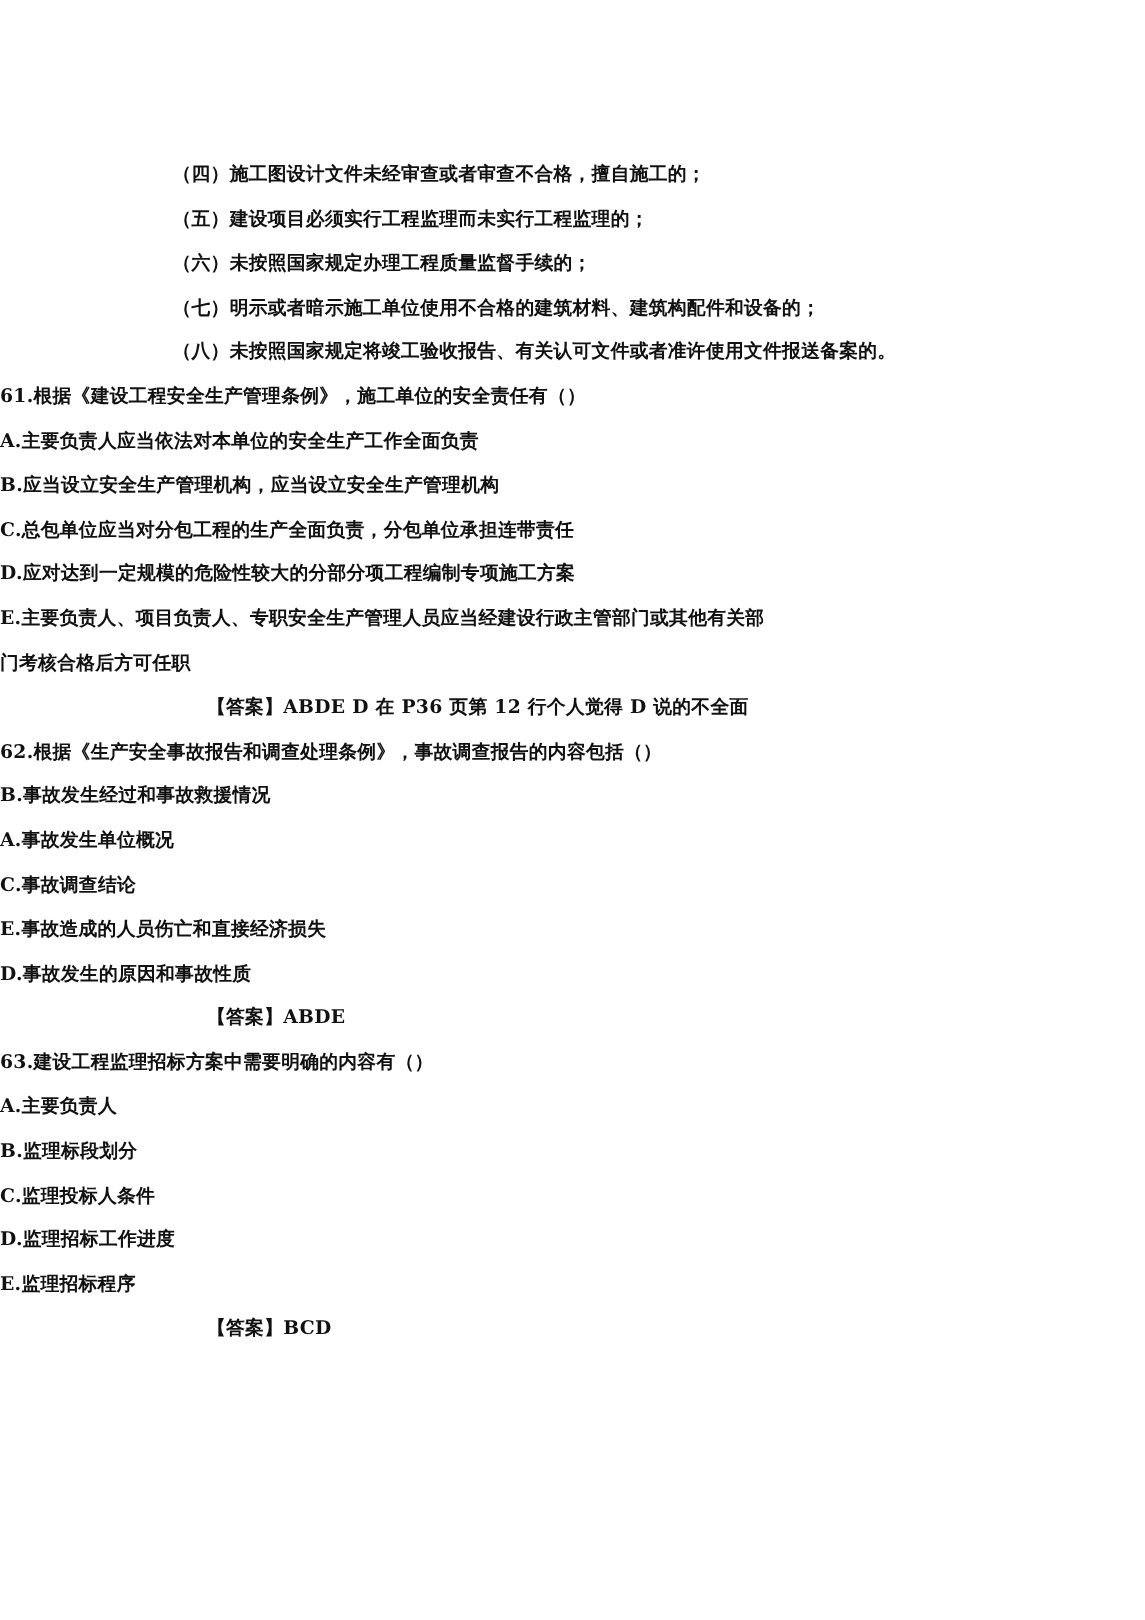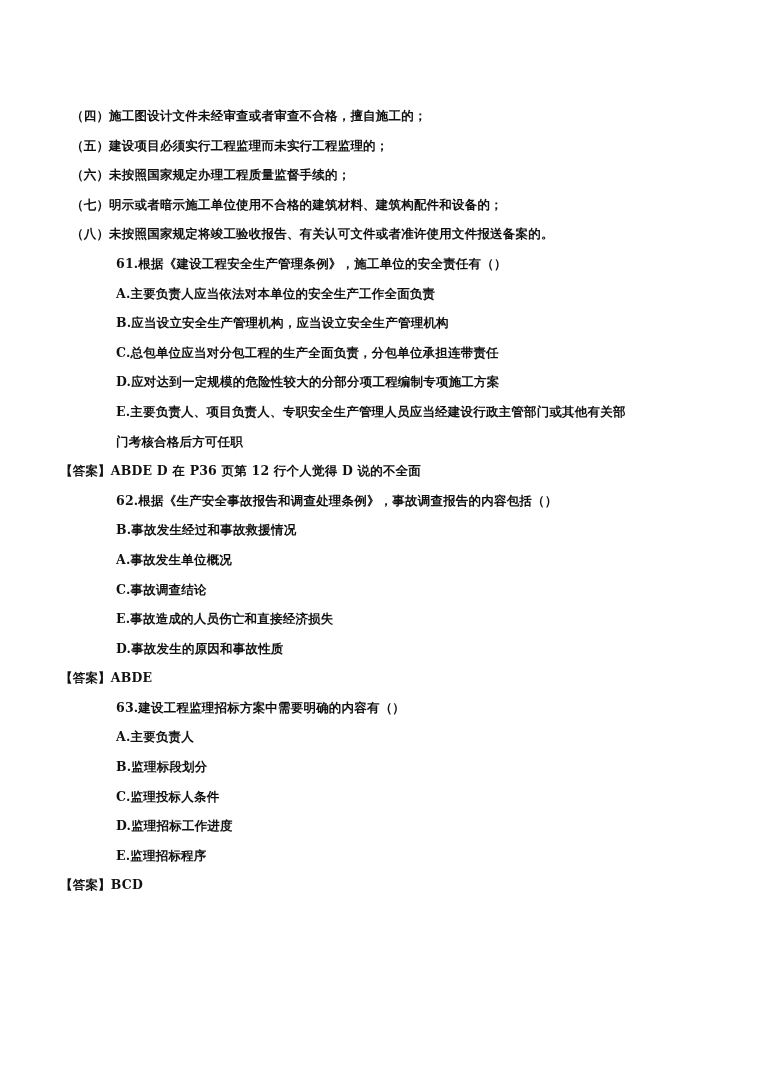--- a/index.html
+++ b/index.html
@@ -20,28 +20,28 @@
     left: 0;
     top: 101px;
     width: 763px;
   }
   .line {
     height: 29.6px;
     line-height: 29.6px;
     font-size: 12.5px;
     font-weight: bold;
     white-space: nowrap;
-    padding-left: 116px;
     letter-spacing: 0.2px;
   }
   .line.indent {
-    padding-left: 71px;
+    padding-left: 115px;
   }
   .line.answer, .line.analysis {
-    padding-left: 60px;
+    padding-left: 105px;
+    margin-left: 33px;
   }
 </style>
 </head>
 <body>
 
 <div class="page">
 
   <div>
     <div class="line indent">（四）施工图设计文件未经审查或者审查不合格，擅自施工的；</div>
     <div class="line indent">（五）建设项目必须实行工程监理而未实行工程监理的；</div>

